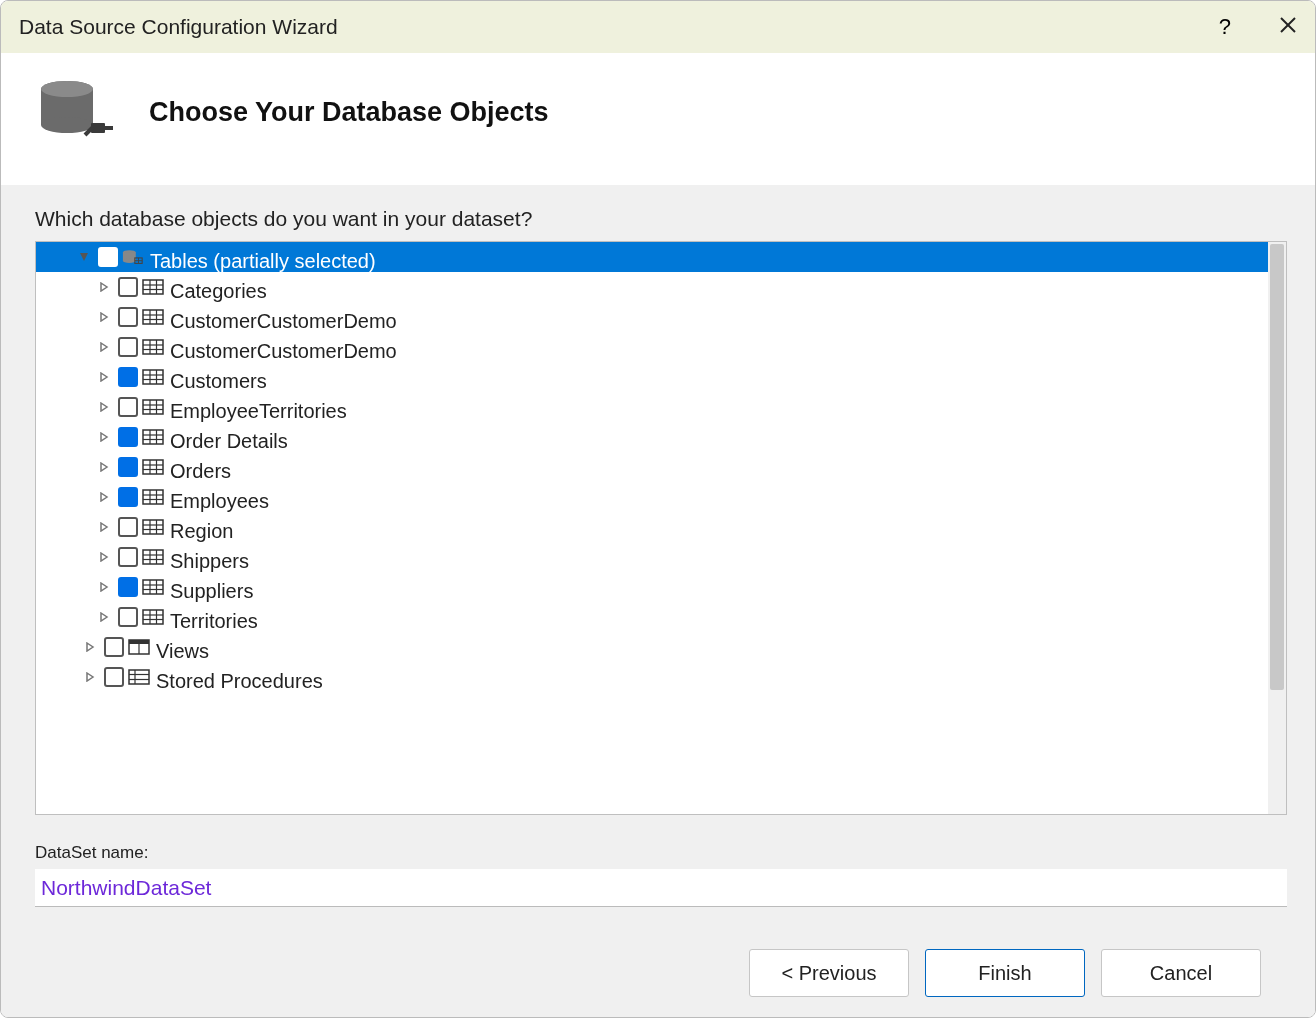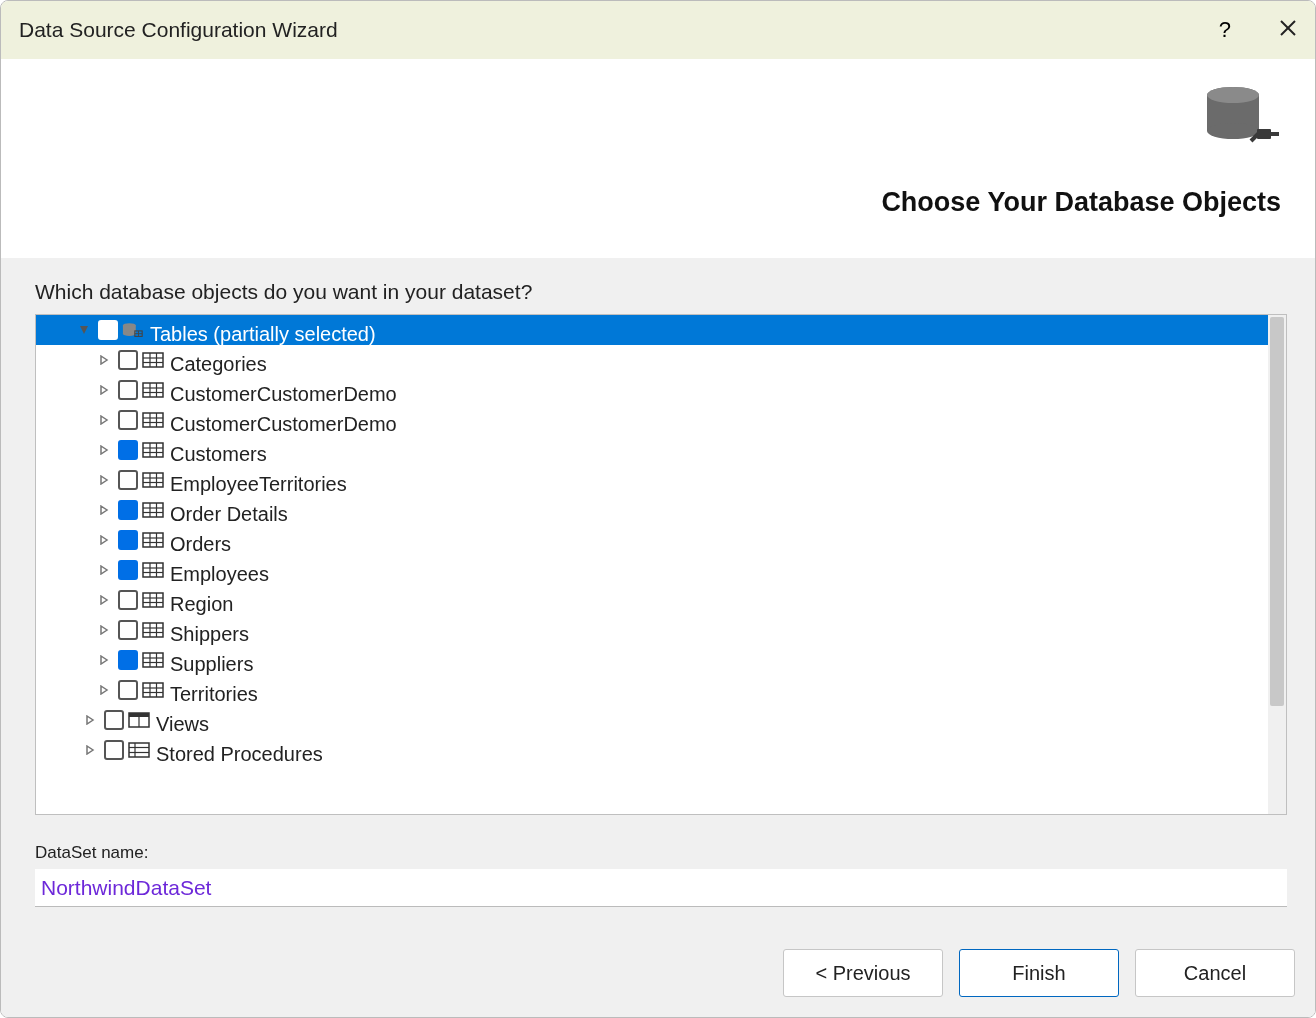--- a/index.html
+++ b/index.html
@@ -1,27 +1,27 @@
 <!DOCTYPE html>
 <html><head>
   <meta charset="utf-8">
   <style>
     * { box-sizing: border-box; margin: 0; padding: 0; }
     html, body { width: 1316px; height: 1018px; font-family: "Segoe UI", sans-serif; background: #fff; overflow: hidden; }
 
     .window { width: 1316px; height: 1018px; border: 1px solid #bbb; border-radius: 8px; background: #fff; display: flex; flex-direction: column; overflow: hidden; }
 
     
-    .titlebar { height: 58px; background: #eff1dd; display: flex; align-items: center; justify-content: space-between; padding: 0 18px; }
+    .titlebar { height: 52px; background: #eff1dd; display: flex; align-items: center; justify-content: space-between; padding: 0 18px; }
     .titlebar-left { font-size: 21px; color: #222; }
     .titlebar-right { display: flex; align-items: center; gap: 48px; font-size: 22px; }
     .titlebar-right span { cursor: pointer; user-select: none; }
 
     
-    .header { padding: 24px 34px 40px 34px; display: flex; align-items: flex-end; gap: 34px; background: #fff; flex-direction: column; }
+    .header { padding: 24px 34px 40px 34px; display: flex; align-items: center; gap: 34px; background: #fff; }
     .header-icon { width: 80px; height: 68px; flex-shrink: 0; }
     .header-title { font-size: 27px; font-weight: 700; color: #111; margin-top: 2px; }
 
     
     .body { flex: 1; background: #f0f0f0; padding: 22px 28px 22px 34px; display: flex; flex-direction: column; overflow: hidden; }
     .prompt { font-size: 21px; color: #222; margin-bottom: 10px; }
 
     
     .tree-wrap { flex: 1; border: 1px solid #bfbfbf; background: #fff; display: flex; overflow: hidden; }
     .tree { flex: 1; overflow: hidden; position: relative; }
@@ -46,21 +46,21 @@
     .db-icon, .table-icon, .view-icon, .sp-icon { width: 22px; height: 18px; display: inline-flex; align-items: center; justify-content: center; margin-right: 6px; flex-shrink: 0; }
     .db-icon svg, .table-icon svg, .view-icon svg, .sp-icon svg { width: 22px; height: 18px; }
 
     .node-label { line-height: 30px; margin-top: 8px; }
 
     
     .ds-label { font-size: 17px; color: #222; margin-top: 28px; margin-bottom: 6px; }
     .ds-input { width: 100%; height: 38px; border: none; border-bottom: 1px solid #bbb; background: #fff; font-size: 21px; padding: 2px 6px; color: #6d28d9; outline: none; }
 
     
-    .footer { height: 88px; background: #f0f0f0; display: flex; justify-content: flex-end; align-items: center; gap: 16px; padding: 0 20px; }
+    .footer { height: 88px; background: #f0f0f0; display: flex; justify-content: flex-end; align-items: center; gap: 16px; padding: 0 54px; }
     .btn { height: 48px; min-width: 160px; padding: 0 24px; border: 1px solid #c6c6c6; background: #fff; font-size: 20px; color: #222; border-radius: 3px; cursor: pointer; }
     .btn.disabled { color: #9e9e9e; cursor: default; }
     .btn.primary { border: 1.5px solid #0067c0; }
   </style>
 </head>
 <body>
 
 <svg width="0" height="0" style="position:absolute">
   <defs>
     <g id="expander-open">

